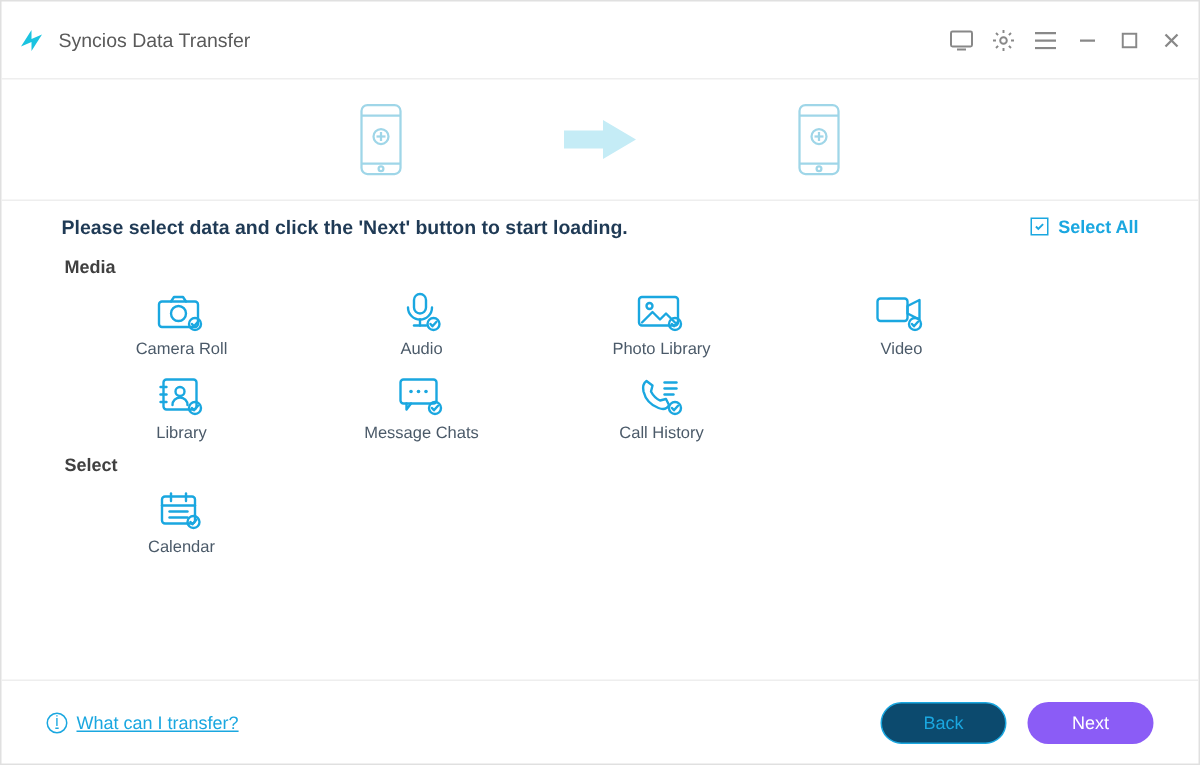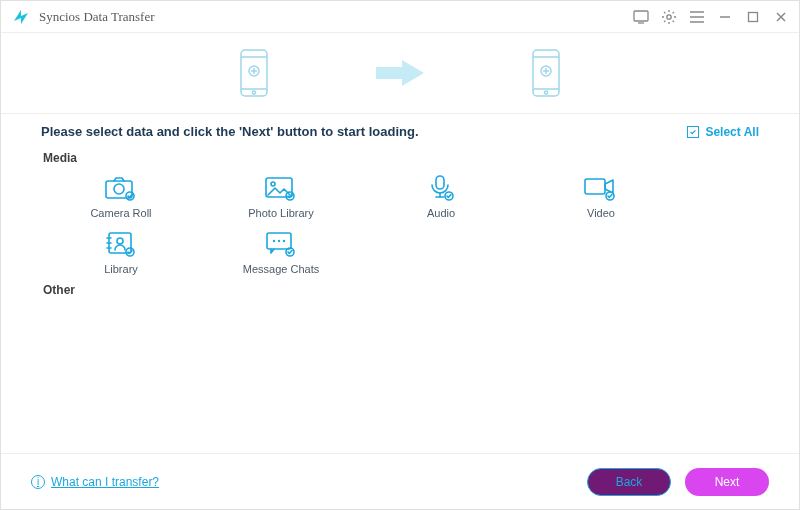--- a/index.html
+++ b/index.html
@@ -1,53 +1,53 @@
 <!DOCTYPE html>
 <html><head>
 <meta charset="utf-8">
 <style>
   * { box-sizing: border-box; margin: 0; padding: 0; }
   html, body { width: 800px; height: 510px; font-family: "Segoe UI", Arial, sans-serif; background:#fff; color:#333; }
   .window { width:800px; height:510px; display:flex; flex-direction:column; border:1px solid #e0e0e0; }
   
-  .titlebar { height:32px; display:flex; align-items:center; padding:0 10px; border-bottom:1px solid #eee;font-family:Liberation Serif, serif; }
+  .titlebar { height:52px; display:flex; align-items:center; padding:0 10px; border-bottom:1px solid #eee; }
   .logo { width:20px; height:20px; margin-right:8px; display:flex; align-items:center; justify-content:center; }
   .app-title { font-size:13px; color:#5a5a5a; flex:0 0 auto; }
   .titlebar-spacer { flex:1; }
   .title-controls { display:flex; align-items:center; gap:12px; }
   .title-controls .ctl { width:16px; height:16px; display:flex; align-items:center; justify-content:center; color:#888; cursor:pointer; }
   .title-controls .ctl svg { stroke:#888; }
 
   
   .phones-row { height:80px; display:flex; align-items:center; justify-content:center; gap:100px; }
   .phone { width:32px; height:50px; }
   .arrow-block { display:flex; align-items:center; }
 
   
   .content { flex:1; padding:6px 40px 0 40px; border-top:1px solid #eee; overflow:hidden; }
-  .instruction-row { display:flex; align-items:center; justify-content:space-between; margin-bottom:12px; padding-top:4px;}
+  .instruction-row { display:flex; align-items:flex-start; justify-content:space-between; margin-bottom:12px; padding-top:4px;}
   .instruction { font-size:13px; font-weight:600; color:#1f3a55; }
   .select-all { display:flex; align-items:center; gap:6px; color:#1aa7e0; font-size:12px; font-weight:600; cursor:pointer;padding-left:19px;}
   .select-all .chk { width:12px; height:12px; border:1.5px solid #1aa7e0; display:flex; align-items:center; justify-content:center; }
   .select-all .chk svg { stroke:#1aa7e0; }
 
   .section-title { font-size:12px; font-weight:600; color:#404040; margin:4px 0 6px 2px;}
   .grid { display:flex; gap:0; margin-bottom:6px;}
   .item { width:160px; display:flex; flex-direction:column; align-items:center; cursor:pointer; padding:2px 0;}
   .item .icon-wrap { height:30px; display:flex; align-items:center; justify-content:center; margin-bottom:4px;}
   .item .label { font-size:11px; color:#4b5a69;text-align:center; }
 
   
   .footer { height:56px; border-top:1px solid #eee; display:flex; align-items:center; padding:0 30px; }
   .help { display:flex; align-items:center; gap:6px; color:#1aa7e0; font-size:12px; text-decoration:underline; cursor:pointer;}
   .help-icon { width:14px; height:14px; border:1.5px solid #1aa7e0; border-radius:50%; display:flex; align-items:center; justify-content:center; font-size:10px; color:#1aa7e0; text-decoration:none;}
   .footer-spacer { flex:1; }
   .btn { width:84px; height:28px; border-radius:14px; font-size:12px; display:flex; align-items:center; justify-content:center; cursor:pointer; }
-  .btn-back { border:1.5px solid #1aa7e0; color:#1aa7e0; background:#701a75; margin-right:14px;text-align:center;}
-  .btn-next { background:#d946ef; color:#fff; }
+  .btn-back { border:1.5px solid #1aa7e0; color:#1aa7e0; background:#0c4a6e; margin-right:14px;text-align:center;}
+  .btn-next { background:#8b5cf6; color:#fff; }
 
   svg { display:block; }
   .str { stroke:#1aa7e0; stroke-width:1.6; fill:none; stroke-linecap:round; stroke-linejoin:round;}
   .phonestr { stroke:#9fd6e8; stroke-width:1.5; fill:none; }
 </style>
 </head>
 <body>
 
 <div class="window">
 
@@ -150,42 +150,42 @@
               <path d="M10 6 l2 -3 h6 l2 3" class="str"></path>
               <circle cx="15" cy="14" r="5" class="str"></circle>
               <circle cx="26" cy="21" r="4" class="str"></circle>
               <path d="M24 21 l1.3 1.5 l2.7 -3" class="str"></path>
             </svg>
         </div>
         <div class="label">Camera Roll</div>
       </div>
       <div class="item">
         <div class="icon-wrap">
-          <svg width="34" height="26" viewBox="0 0 34 26">
-              <rect x="2" y="3" width="26" height="19" rx="2" class="str"></rect>
-              <circle cx="9" cy="9" r="2" class="str"></circle>
-              <path d="M4 20 l7 -7 l5 5 l4 -4 l6 6" class="str"></path>
-              <circle cx="26" cy="21" r="4" class="str"></circle>
-              <path d="M24 21 l1.3 1.5 l2.7 -3" class="str"></path>
-            </svg>
-        </div>
-        <div class="label">Photo Library</div>
-      </div>
-      <div class="item">
-        <div class="icon-wrap">
           <svg width="30" height="28" viewBox="0 0 30 28">
               <rect x="10" y="2" width="8" height="13" rx="4" class="str"></rect>
               <path d="M6 11 a8 8 0 0 0 16 0" class="str"></path>
               <line x1="14" y1="19" x2="14" y2="23" class="str"></line>
               <line x1="10" y1="23" x2="18" y2="23" class="str"></line>
               <circle cx="23" cy="22" r="4" class="str"></circle>
               <path d="M21 22 l1.3 1.5 l2.7 -3" class="str"></path>
             </svg>
         </div>
         <div class="label">Audio</div>
+      </div>
+      <div class="item">
+        <div class="icon-wrap">
+          <svg width="34" height="26" viewBox="0 0 34 26">
+              <rect x="2" y="3" width="26" height="19" rx="2" class="str"></rect>
+              <circle cx="9" cy="9" r="2" class="str"></circle>
+              <path d="M4 20 l7 -7 l5 5 l4 -4 l6 6" class="str"></path>
+              <circle cx="26" cy="21" r="4" class="str"></circle>
+              <path d="M24 21 l1.3 1.5 l2.7 -3" class="str"></path>
+            </svg>
+        </div>
+        <div class="label">Photo Library</div>
       </div>
       <div class="item">
         <div class="icon-wrap">
           <svg width="36" height="26" viewBox="0 0 36 26">
               <rect x="2" y="4" width="20" height="15" rx="2" class="str"></rect>
               <path d="M22 9 l8 -4 v13 l-8 -4 z" class="str"></path>
               <circle cx="27" cy="21" r="4" class="str"></circle>
               <path d="M25 21 l1.3 1.5 l2.7 -3" class="str"></path>
             </svg>
         </div>
@@ -216,23 +216,53 @@
               <path d="M10 19 l-3 4 v-4" class="str"></path>
               <circle cx="10" cy="11" r="1.2" fill="#1aa7e0"></circle>
               <circle cx="15" cy="11" r="1.2" fill="#1aa7e0"></circle>
               <circle cx="20" cy="11" r="1.2" fill="#1aa7e0"></circle>
               <circle cx="26" cy="22" r="4" class="str"></circle>
               <path d="M24 22 l1.3 1.5 l2.7 -3" class="str"></path>
             </svg>
         </div>
         <div class="label">Message Chats</div>
       </div>
-    </div>
-
-    <div class="section-title">Other</div>
+      <div class="item">
+        <div class="icon-wrap">
+          <svg width="32" height="28" viewBox="0 0 32 28">
+              <path d="M6 4 q-3 2 -2 7 q2 8 10 11 q5 2 7 -2 l-2 -4 l-4 1 q-4 -2 -6 -6 l1 -4 z" class="str"></path>
+              <line x1="18" y1="5" x2="26" y2="5" class="str"></line>
+              <line x1="18" y1="9" x2="26" y2="9" class="str"></line>
+              <line x1="18" y1="13" x2="24" y2="13" class="str"></line>
+              <circle cx="25" cy="22" r="4" class="str"></circle>
+              <path d="M23 22 l1.3 1.5 l2.7 -3" class="str"></path>
+            </svg>
+        </div>
+        <div class="label">Call History</div>
+      </div>
+    </div>
+
+    <div class="section-title">Select</div>
+    <div class="grid">
+      <div class="item">
+        <div class="icon-wrap">
+          <svg width="32" height="28" viewBox="0 0 32 28">
+              <rect x="3" y="5" width="22" height="18" rx="2" class="str"></rect>
+              <line x1="3" y1="11" x2="25" y2="11" class="str"></line>
+              <line x1="9" y1="3" x2="9" y2="8" class="str"></line>
+              <line x1="19" y1="3" x2="19" y2="8" class="str"></line>
+              <line x1="8" y1="15" x2="20" y2="15" class="str"></line>
+              <line x1="8" y1="19" x2="20" y2="19" class="str"></line>
+              <circle cx="24" cy="22" r="4" class="str"></circle>
+              <path d="M22 22 l1.3 1.5 l2.7 -3" class="str"></path>
+            </svg>
+        </div>
+        <div class="label">Calendar</div>
+      </div>
+    </div>
   </div>
 
   <div class="footer">
     <div class="help">
       <span class="help-icon">i</span>
       <span>What can I transfer?</span>
     </div>
     <div class="footer-spacer"></div>
     <div class="btn btn-back">
         <span>Back</span>

